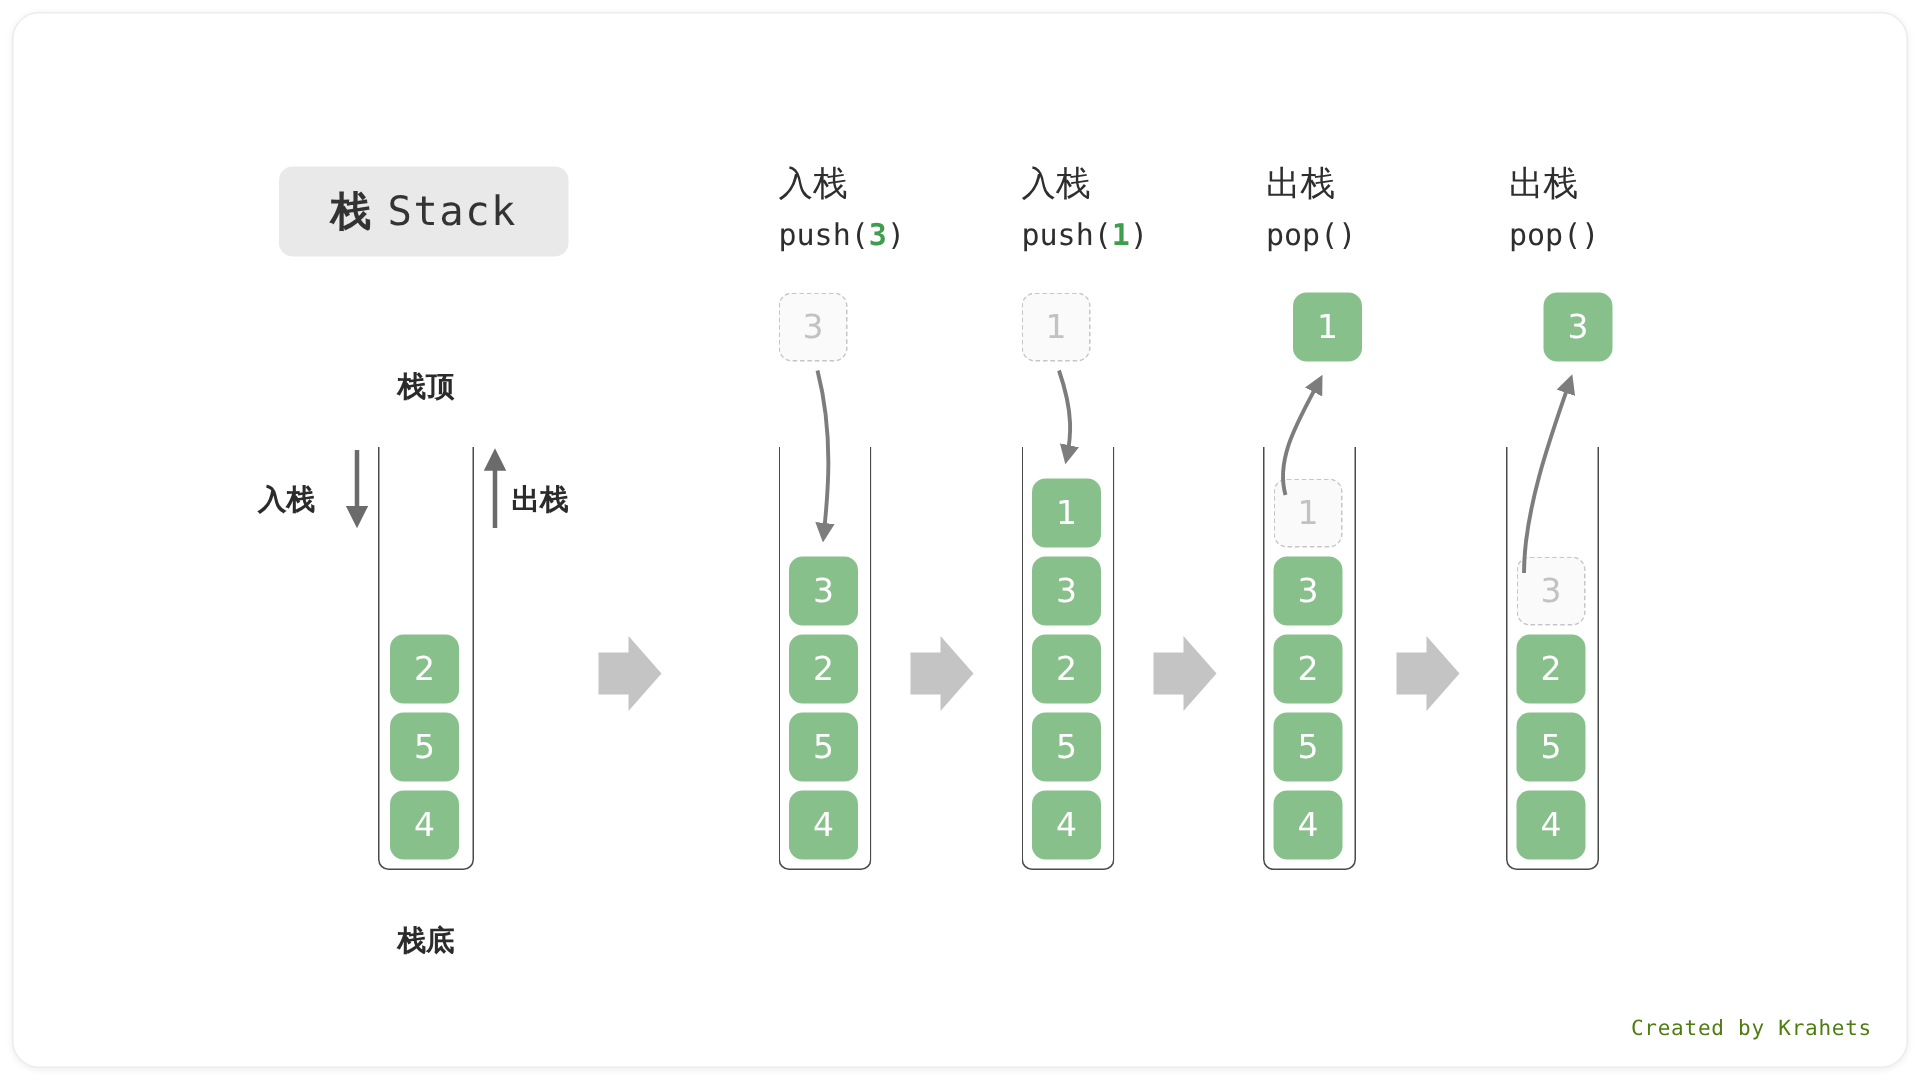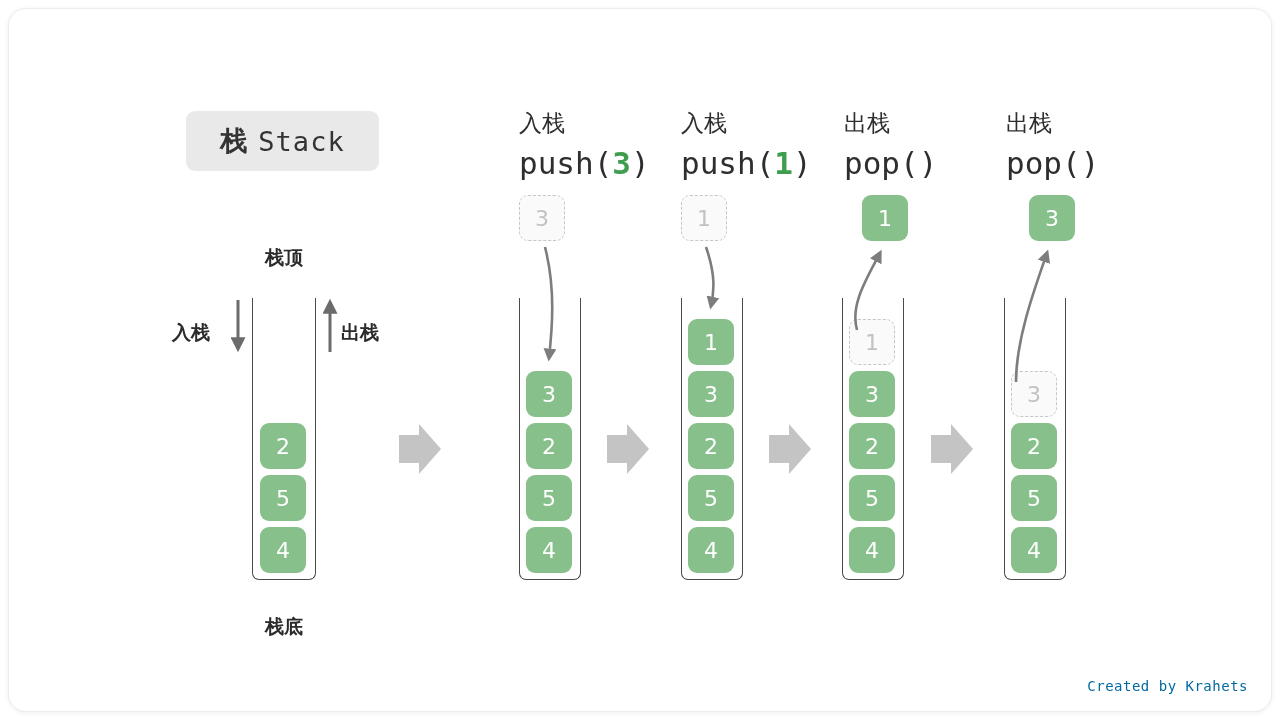--- a/index.html
+++ b/index.html
@@ -58,21 +58,21 @@
     color: #2e2e2e;
     line-height: 1.35;
     white-space: nowrap;
   }
   .stage-head .cn {
     font-size: 23px;
     font-family: "DejaVu Sans", "Liberation Sans", sans-serif;
     display: block;
   }
   .stage-head .code {
-    font-size: 31px;
+    font-size: 20px;
     font-family: "DejaVu Sans Mono", "Liberation Mono", monospace;
     display: block;
     margin-top: 4px;
   }
   .stage-head .code .num { color: #3f9e4d; font-weight: bold; }
 
   
   .stack-box {
     position: absolute;
     box-sizing: border-box;
@@ -127,21 +127,21 @@
     white-space: nowrap;
     text-align: center;
     font-family: "DejaVu Sans", "Liberation Sans", sans-serif;
   }
 
   
   .credit {
     position: absolute;
     right: 32px; bottom: 26px;
     font-size: 14px;
-    color: #0369a1;
+    color: #4d7c0f;
     font-family: "DejaVu Sans Mono", "Liberation Mono", monospace;
     letter-spacing: 0.5px;
   }
 
   svg.overlay {
     position: absolute;
     left: 0; top: 0;
     width: 1280px; height: 720px;
     pointer-events: none;
   }

